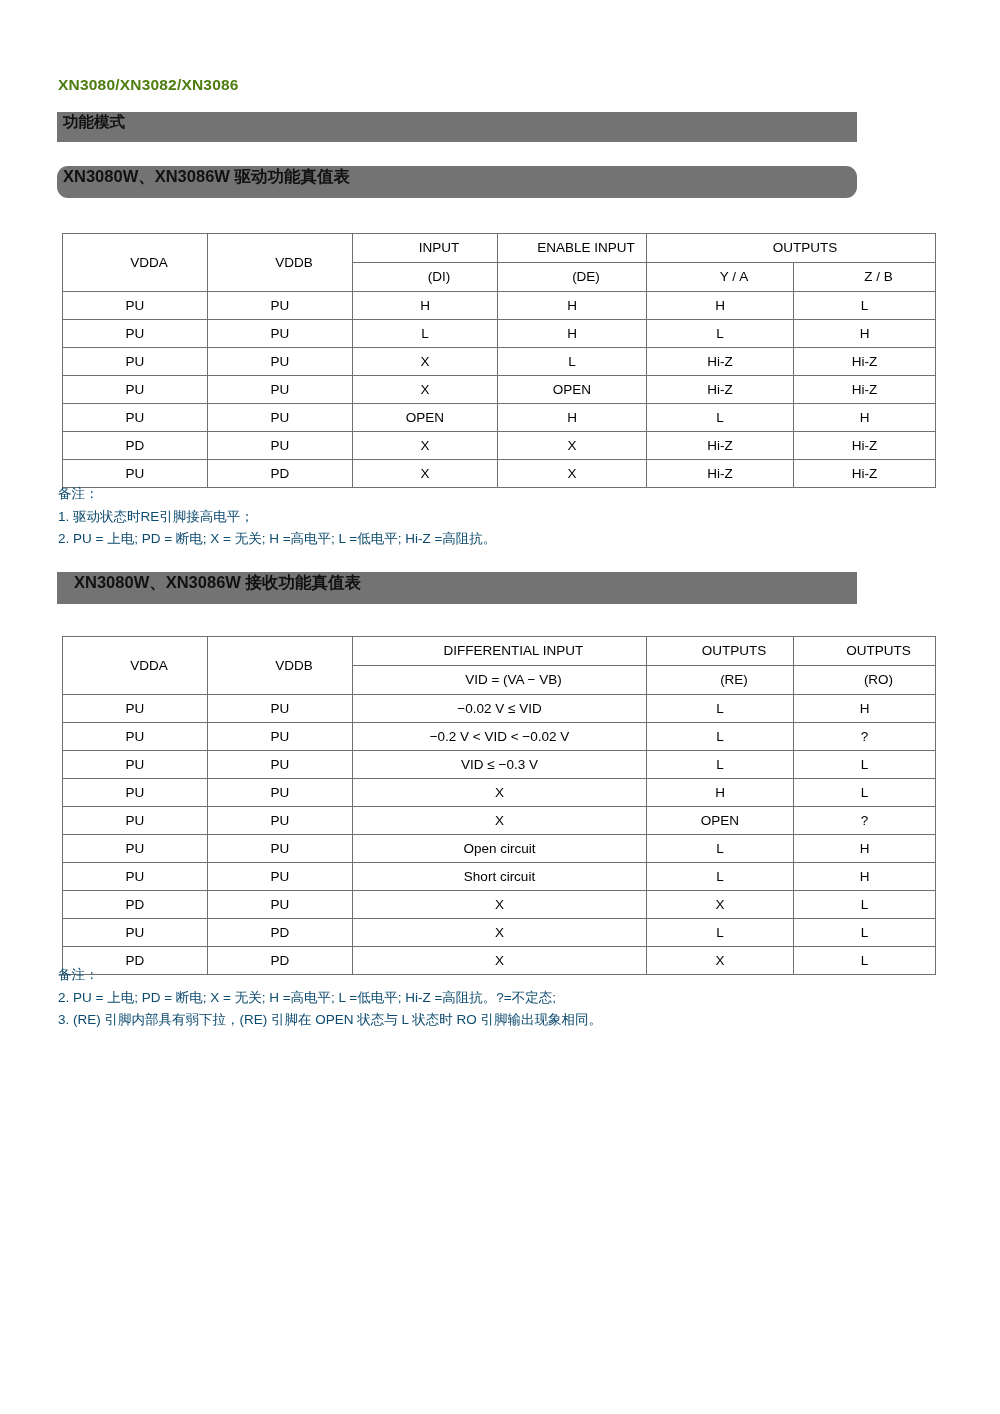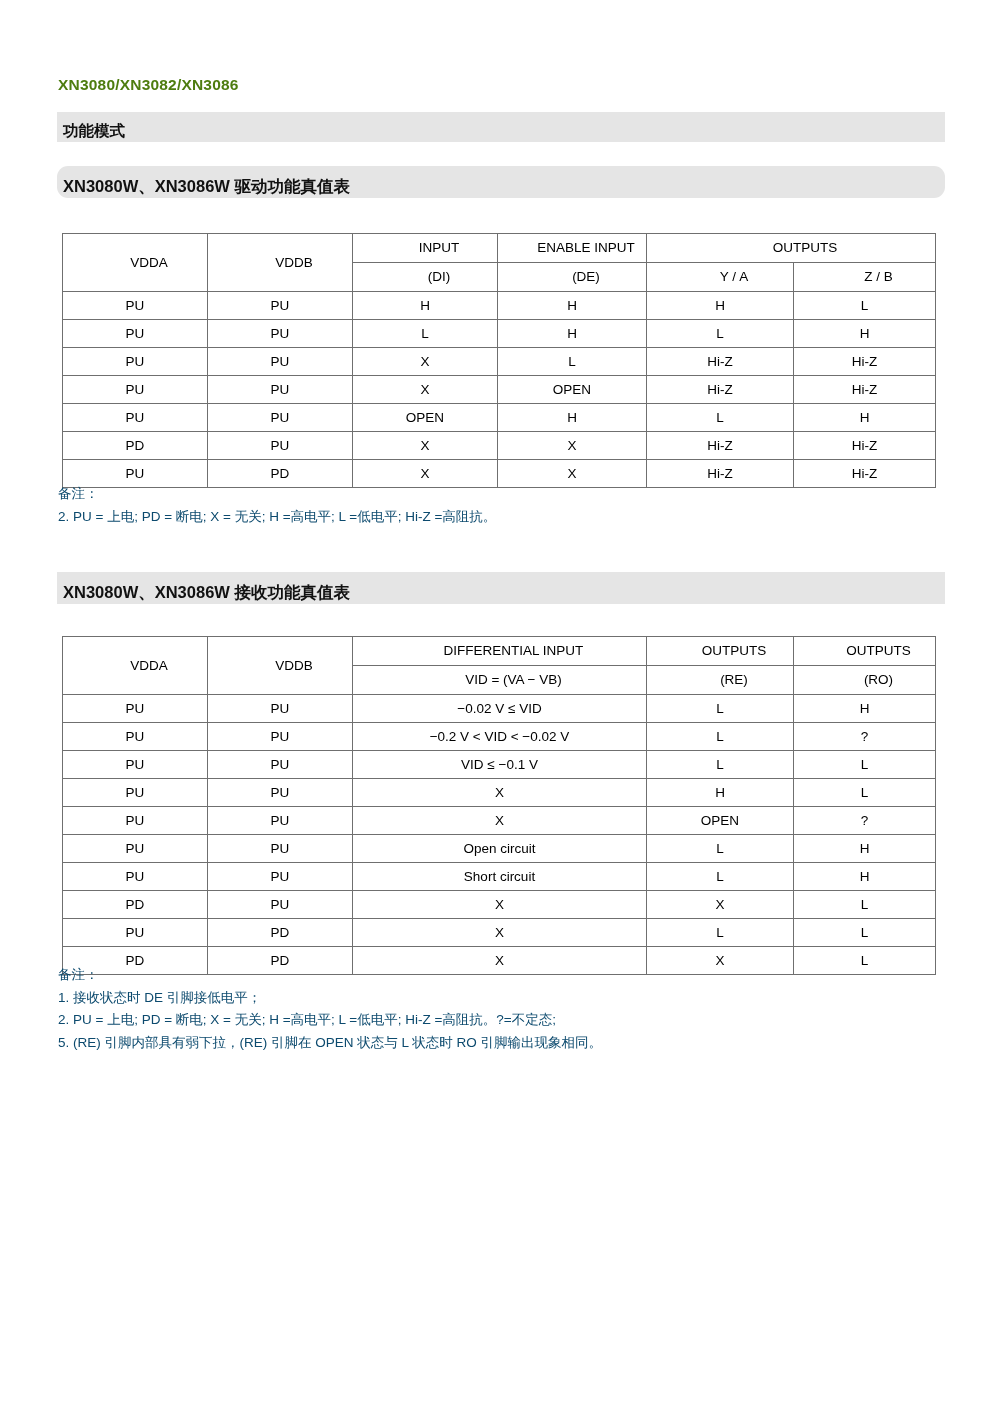--- a/index.html
+++ b/index.html
@@ -32,37 +32,37 @@
     font-weight: bold;
     letter-spacing: 0.2px;
     color: #4d7c0f;
     white-space: nowrap;
   }
 
   
   .section-bar {
     position: absolute;
     left: 57px;
-    width: 888px;
-    background: #e5e5e5;
+    width: 800px;
+    background: #737373;
     display: flex;
-    align-items: flex-end;
+    align-items: flex-start;
   }
   .section-bar .label {
     padding-left: 6px;
     font-weight: bold;
     color: #111111;
     white-space: nowrap;
   }
   #bar-function-modes { top: 112px; height: 30px; }
   #bar-function-modes .label { font-size: 15.5px; }
   #bar-driver-table   { top: 166px; height: 32px; border-radius: 11px; }
   #bar-driver-table .label { font-size: 16.5px; }
   #bar-receiver-table { top: 572px; height: 32px; }
-  #bar-receiver-table .label { font-size: 16.5px; }
+  #bar-receiver-table .label { font-size: 16.5px; margin-left: 11px; }
 
   
   table.truth {
     position: absolute;
     border-collapse: collapse;
     table-layout: fixed;
     font-size: 13.5px;
     color: #000;
   }
   table.truth td, table.truth th {
@@ -190,20 +190,21 @@
           <td>X</td>
           <td>X</td>
           <td>Hi-Z</td>
           <td>Hi-Z</td>
         </tr>
       </tbody>
   </table>
 
   <div class="notes" id="notes-driver">
     <div class="note-line">备注：</div>
+    <div class="note-line">1. 驱动状态时RE引脚接高电平；</div>
     <div class="note-line">2. PU =  上电; PD =  断电; X =  无关; H =高电平; L =低电平; Hi-Z =高阻抗。</div>
   </div>
 
   <div class="section-bar" id="bar-receiver-table">
     <span class="label">XN3080W、XN3086W  接收功能真值表</span>
   </div>
 
   <table class="truth" id="table-receiver">
     <colgroup>
       <col style="width:145px">
@@ -237,21 +238,21 @@
         <tr class="data">
           <td>PU</td>
           <td>PU</td>
           <td>−0.2 V &lt; VID &lt; −0.02 V</td>
           <td>L</td>
           <td>?</td>
         </tr>
         <tr class="data">
           <td>PU</td>
           <td>PU</td>
-          <td>VID ≤ −0.1 V</td>
+          <td>VID ≤ −0.3 V</td>
           <td>L</td>
           <td>L</td>
         </tr>
         <tr class="data">
           <td>PU</td>
           <td>PU</td>
           <td>X</td>
           <td>H</td>
           <td>L</td>
         </tr>
@@ -295,18 +296,17 @@
           <td>PD</td>
           <td>X</td>
           <td>X</td>
           <td>L</td>
         </tr>
       </tbody>
   </table>
 
   <div class="notes" id="notes-receiver">
     <div class="note-line">备注：</div>
-    <div class="note-line">1. 接收状态时  DE  引脚接低电平；</div>
     <div class="note-line">2. PU =  上电; PD =  断电; X =  无关; H =高电平; L =低电平; Hi-Z =高阻抗。?=不定态;</div>
-    <div class="note-line">5. (RE) 引脚内部具有弱下拉，(RE) 引脚在 OPEN 状态与 L 状态时 RO 引脚输出现象相同。</div>
+    <div class="note-line">3. (RE) 引脚内部具有弱下拉，(RE) 引脚在 OPEN 状态与 L 状态时 RO 引脚输出现象相同。</div>
   </div>
 
 </div>
 
 </body></html>

